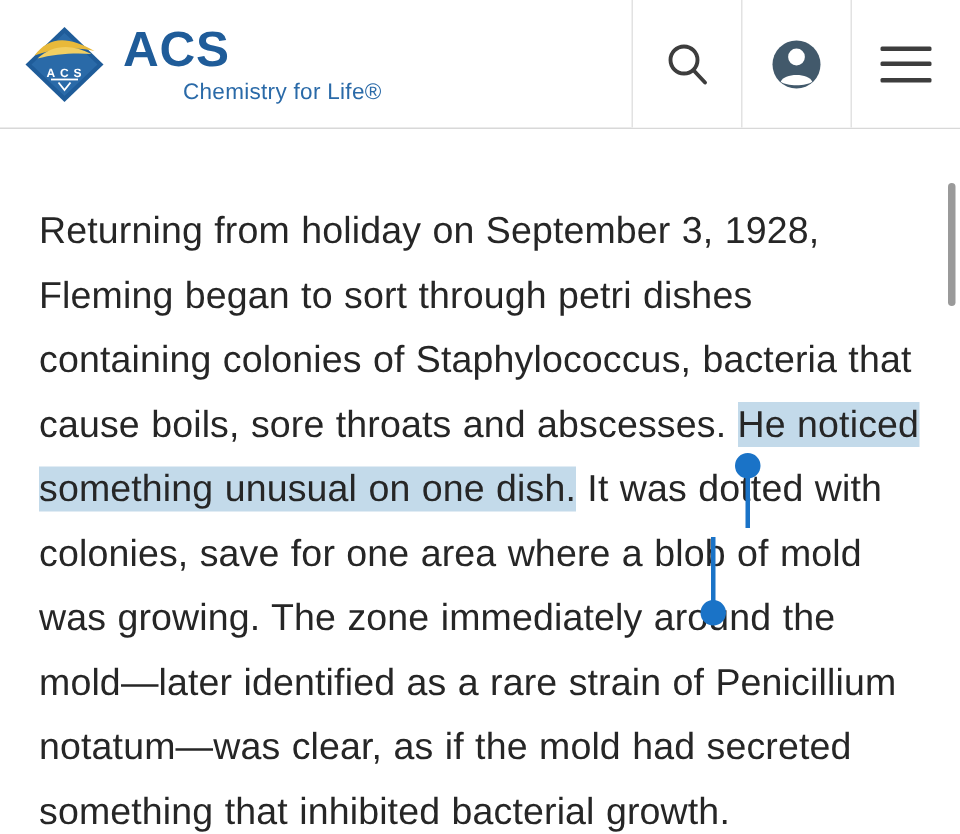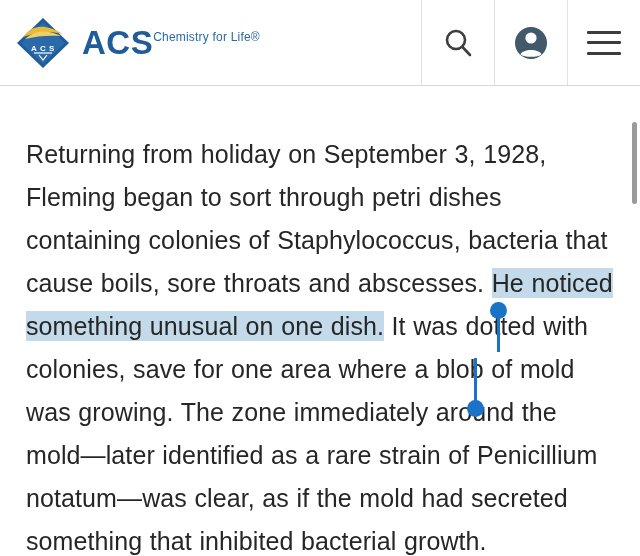--- a/index.html
+++ b/index.html
@@ -34,36 +34,37 @@
   .logo-mark {
     width: 58px;
     height: 58px;
     flex: 0 0 58px;
     position: relative;
     margin-right: 10px;
   }
   .logo-mark svg { display: block; }
   .brand-text {
     display: flex;
-    flex-direction: row;
+    flex-direction: column;
     justify-content: center;
     line-height: 1;
   }
   .brand-title {
     font-size: 33px;
     font-weight: bold;
     color: #1f5c99;
     letter-spacing: 0.5px;
     font-family: "Liberation Sans", sans-serif;
   }
   .brand-tagline {
-    font-size: 12px;
+    font-size: 15px;
     color: #2a6aa8;
     margin-top: 5px;
     letter-spacing: 0.2px;
+    margin-left: 40px;
   }
 
   .header-actions {
     display: flex;
     align-items: stretch;
     flex: 0 0 auto;
   }
   .hdr-btn {
     width: 73px;
     display: flex;

